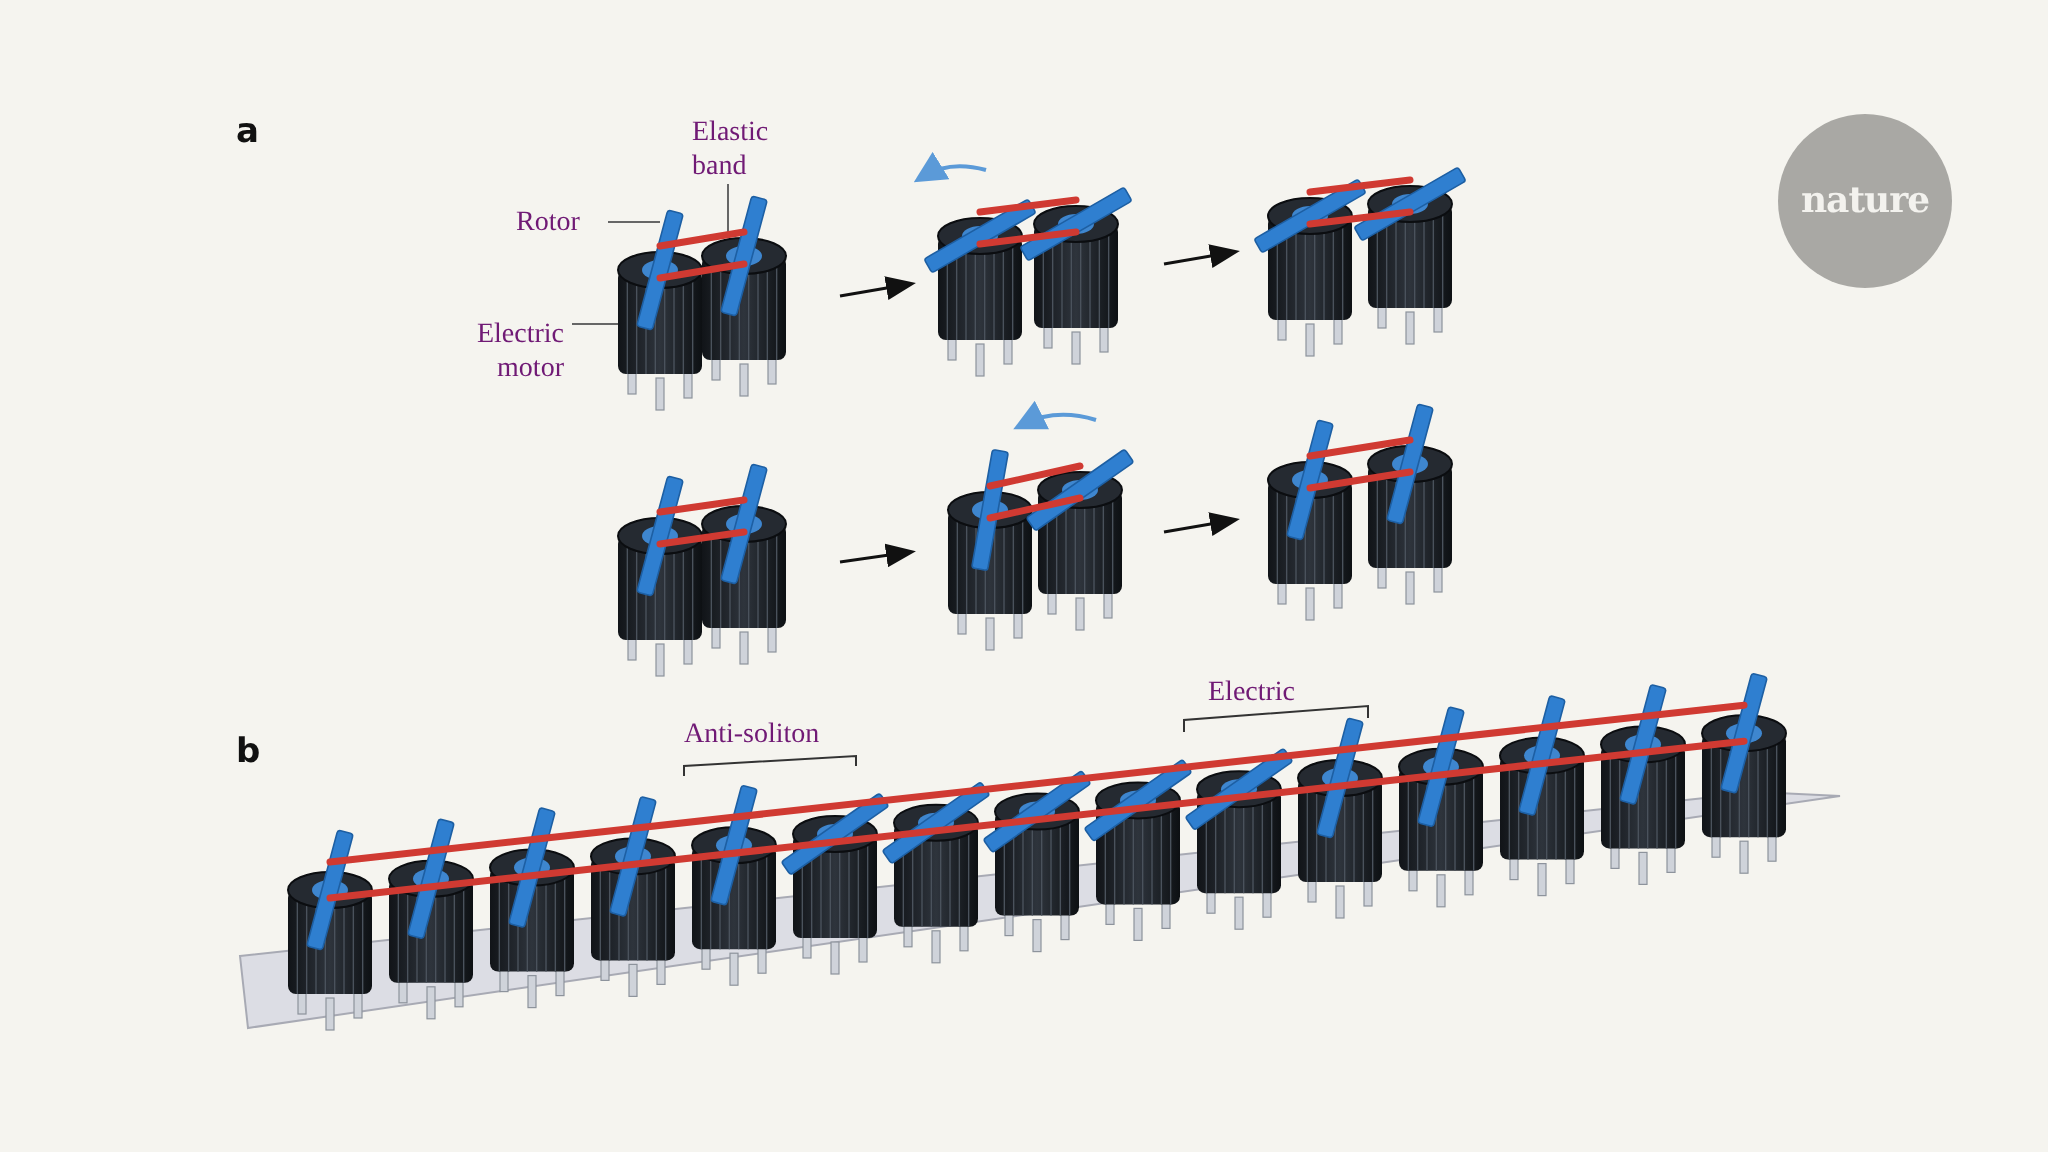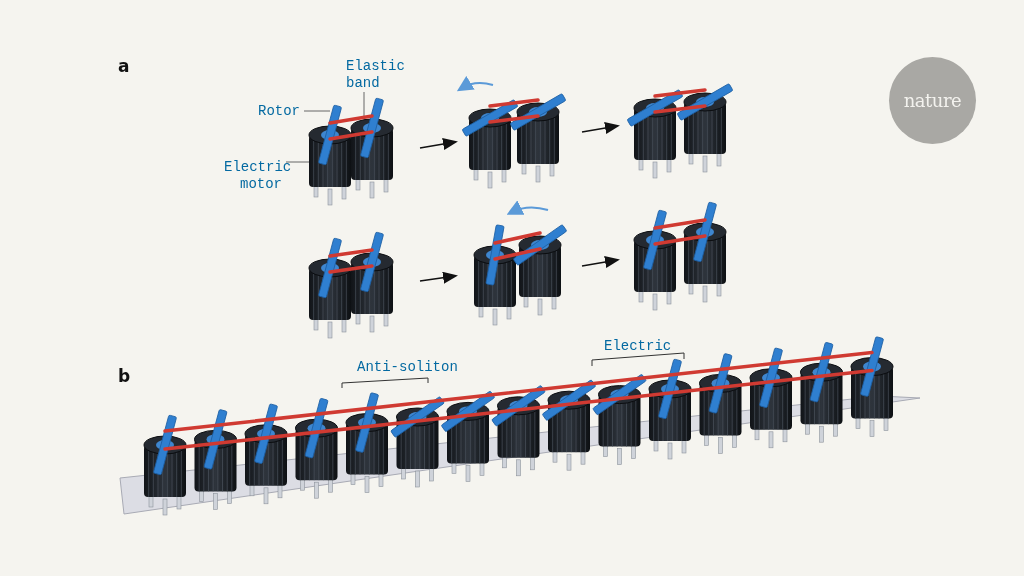--- a/index.html
+++ b/index.html
@@ -1,38 +1,38 @@
 <!DOCTYPE html>
 <html><head>
 <meta charset="utf-8">
 <style>
   html,body{margin:0;padding:0;}
   body{width:1024px;height:576px;background:#f5f4ef;overflow:hidden;position:relative;font-family:"Liberation Sans",sans-serif;}
   .panel-label{position:absolute;font-weight:bold;font-size:17px;color:#111;font-family:"DejaVu Sans",sans-serif;}
-  .lbl{position:absolute;font-size:14px;color:#0369a1;line-height:17px;font-family:Liberation Mono, monospace;}
+  .lbl{position:absolute;font-size:14px;color:#701a75;line-height:17px;font-family:Liberation Serif, serif;}
   .logo{position:absolute;left:889px;top:57px;width:87px;height:87px;border-radius:50%;background:#a9a8a4;display:flex;align-items:center;justify-content:center;}
-  .logo span{color:#f3f2ee;font-family:"DejaVu Serif",serif;font-size:18px;letter-spacing:-0.5px;}
+  .logo span{color:#f3f2ee;font-family:"DejaVu Serif",serif;font-size:18px;letter-spacing:-0.5px;font-weight:bold;}
   svg{position:absolute;left:0;top:0;}
 </style>
 </head>
 <body>
 
 <div class="panel-label" style="left:118px;top:56px;">a</div>
 <div class="panel-label" style="left:118px;top:366px;">b</div>
 
 <div class="logo">
     <span>nature</span>
   </div>
 
 <div class="lbl" style="left:346px;top:58px;white-space:pre;">Elastic
 band</div>
 <div class="lbl" style="left:258px;top:103px;">Rotor</div>
 <div class="lbl" style="left:224px;top:135px;white-space:pre;text-align:right;width:58px;margin-top:24px;">Electric
 motor</div>
-<div class="lbl" style="left:342px;top:359px;margin-left:15px;">Anti-soliton</div>
+<div class="lbl" style="left:342px;top:359px;">Anti-soliton</div>
 <div class="lbl" style="left:604px;top:338px;">Electric</div>
 
 <svg id="art" width="1024" height="576">
   <defs>
     <marker id="ah" markerWidth="10" markerHeight="8" refX="8" refY="4" orient="auto">
       <path d="M0,0 L10,4 L0,8 Z" fill="#111"></path>
     </marker>
     <marker id="bh" markerWidth="8" markerHeight="8" refX="5" refY="4" orient="auto">
       <path d="M0,0 L8,4 L0,8 Z" fill="#5b9ad8"></path>
     </marker>

